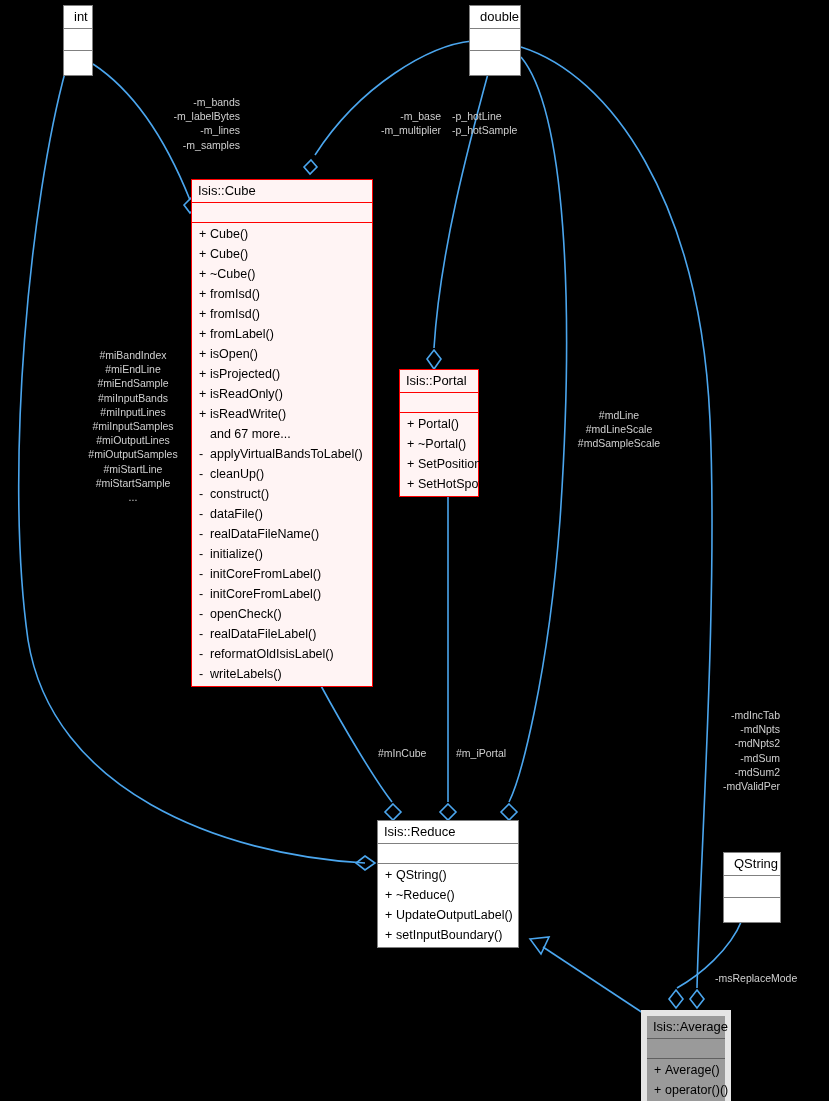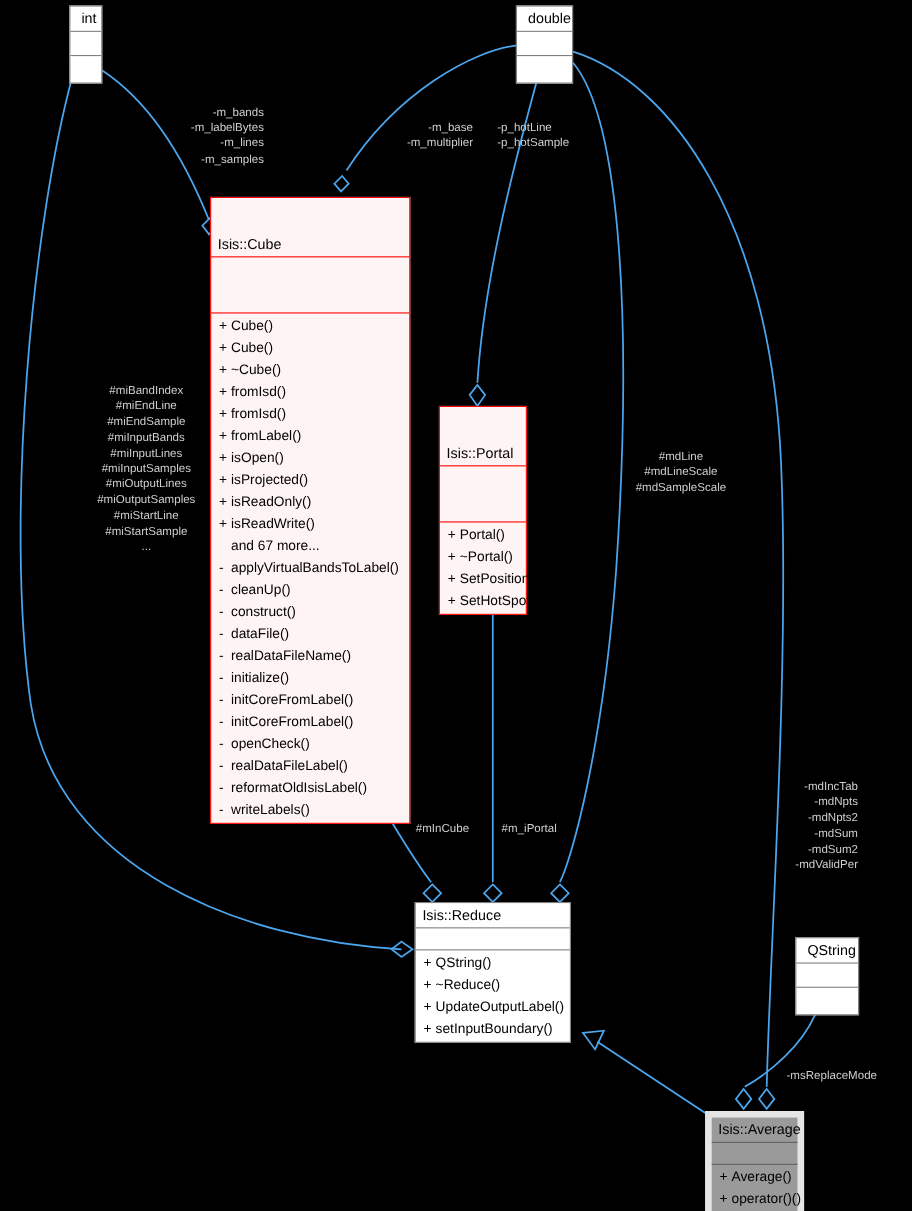--- a/index.html
+++ b/index.html
@@ -73,21 +73,20 @@
   }
 
   
   .umlbox.hl {
     background: #FFF4F4;
     border: 1px solid #FF0000;
   }
   .umlbox.hl .title,
   .umlbox.hl .attrs {
     border-bottom-color: #FF0000;
-    margin-top: 31px;
   }
 
   
   .umlbox.cur {
     background: #9A9A9A;
     border: 6px solid #e5e5e5;
   }
   .umlbox.cur .title,
   .umlbox.cur .attrs {
     border-bottom-color: #606060;
@@ -161,21 +160,21 @@
 
   </svg>
 
   <div class="elabel rt" style="left:120px; top:95px; width:120px;">
     <div>-m_bands</div>
     <div>-m_labelBytes</div>
     <div>-m_lines</div>
     <div>-m_samples</div>
   </div>
 
-  <div class="elabel rt" style="left:315px; top:109px; width:115px;text-align:right;">
+  <div class="elabel rt" style="left:326px; top:109px; width:115px;text-align:right;">
     <div>-m_base</div>
     <div>-m_multiplier</div>
   </div>
 
   <div class="elabel lf" style="left:452px; top:109px; width:120px;">
     <div>-p_hotLine</div>
     <div>-p_hotSample</div>
   </div>
 
   <div class="elabel ctr" style="left:60px; top:348px; width:146px;">

